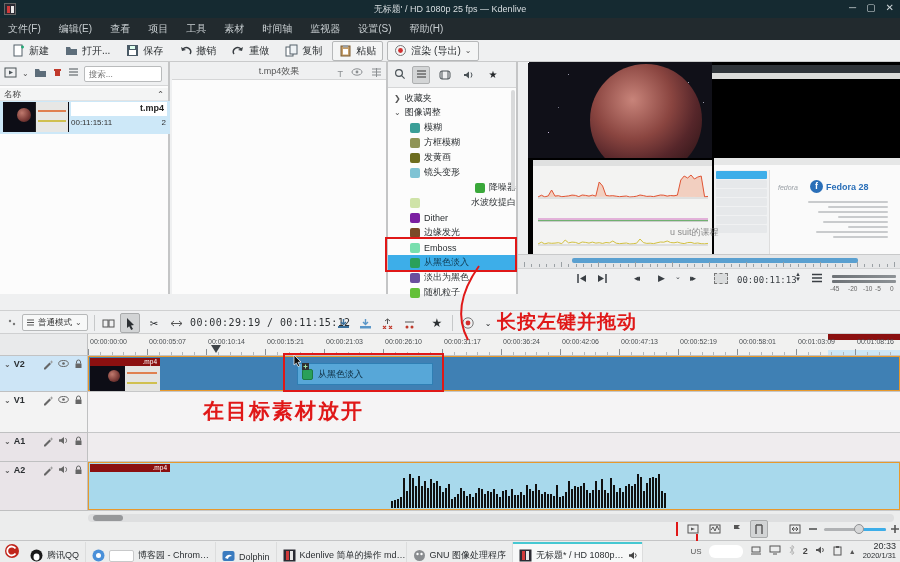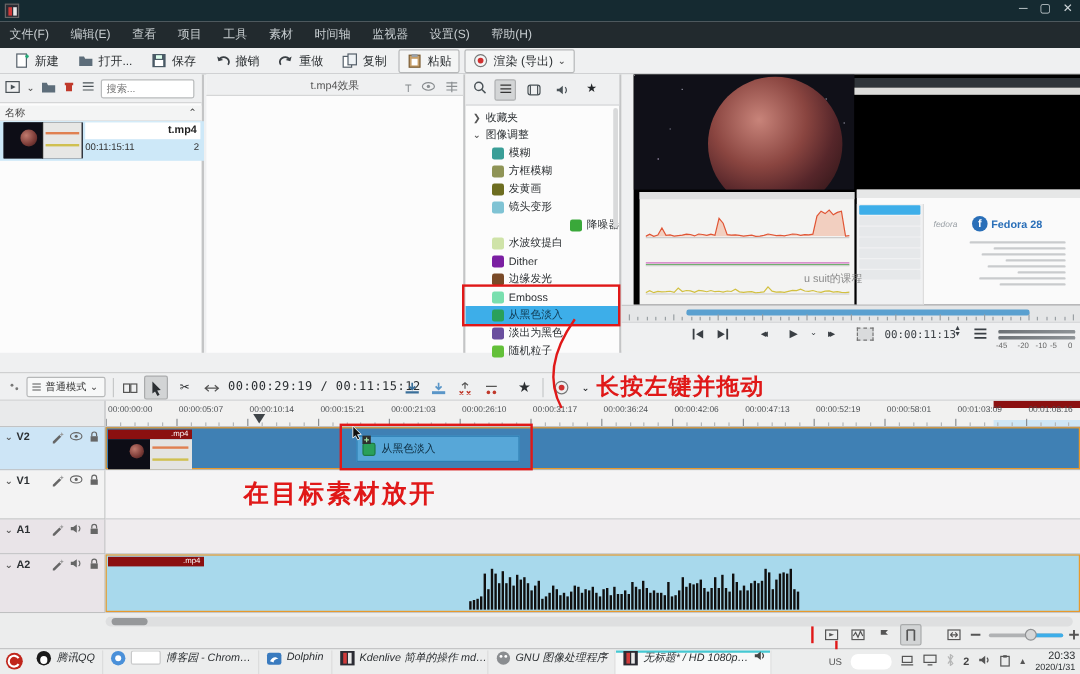--- a/index.html
+++ b/index.html
@@ -151,42 +151,43 @@
   .sbtn{position:absolute;top:9px;width:18px;height:18px;display:flex;align-items:center;justify-content:center;}
   .sbtn.pressed{background:#d2d4d5;border:1px solid #a9abac;border-radius:2px;}
   .zslider{position:absolute;top:17px;height:3px;background:#b0b2b4;border-radius:2px;}
   .zslider .fill{position:absolute;right:0;top:0;height:3px;background:#3daee9;border-radius:2px;}
   .zthumb{position:absolute;top:-4px;width:10px;height:10px;border-radius:50%;background:#d6d7d8;border:1px solid #8f9193;}
   .redtick{position:absolute;background:#e01818;}
 
   
   .taskbar{left:0;top:540px;width:900px;height:22px;background:#eceded;border-top:1px solid #c4c5c6;
            display:flex;align-items:center;font-size:9px;color:#2b2f32;}
-  .task{height:20px;display:flex;align-items:flex-start;gap:4px;padding:0 6px;border-right:1px solid #dcdddd;
-        max-width:130px;white-space:nowrap;overflow:hidden;font-style:italic;}
+  .task{height:20px;display:flex;align-items:flex-end;gap:4px;padding:0 6px;border-right:1px solid #dcdddd;
+        max-width:130px;white-space:nowrap;overflow:hidden;}
   .task.active{background:#f7f8f8;box-shadow:inset 0 2px 0 #46c8d2;}
   .tico{width:13px;height:13px;border-radius:2px;flex:none;position:relative;}
   .tray{margin-left:auto;display:flex;align-items:center;gap:7px;padding-right:4px;}
   .clock{text-align:right;line-height:1.1;}
   .clock .t{font-size:9px;} .clock .d{font-size:7.5px;}
   .redact{width:34px;height:13px;background:#fff;border-radius:6px;}
 
   .annot-text{position:absolute;color:#e01818;font-weight:bold;z-index:40;}
   #overlay{position:absolute;left:0;top:0;width:900px;height:562px;pointer-events:none;z-index:39;}
 </style>
 </head>
 <body>
 
 <div class="screen">
 
   <div class="abs titlebar">
     <span class="appicon">
         <i></i>
         <b></b>
       </span>
+    <span class="ttl">无标题' / HD 1080p 25 fps — Kdenlive</span>
     <span class="winbtns">
       <span>─</span>
       <span>▢</span>
       <span>✕</span>
     </span>
   </div>
 
   <div class="abs menubar" id="menubar">
       <span>文件(F)</span>
       <span>编辑(E)</span>
@@ -362,21 +363,21 @@
           <span>发黄画</span>
         </div>
         <div class="fxrow" style="top: 103px;">
           <span class="sw" style="background:#7fc3d4"></span>
           <span>镜头变形</span>
         </div>
         <div class="fxrow" style="top: 118px; justify-content: flex-end;">
           <span class="sw" style="background:#3aa83a"></span>
           <span>降噪器</span>
         </div>
-        <div class="fxrow" style="top: 133px;">
+        <div class="fxrow" style="top: 133px; justify-content: space-between;">
           <span class="sw" style="background:#cfe3a8"></span>
           <span>水波纹提白</span>
         </div>
         <div class="fxrow" style="top: 148px;">
           <span class="sw" style="background:#7b1fa2"></span>
           <span>Dither</span>
         </div>
         <div class="fxrow" style="top: 163px;">
           <span class="sw" style="background:#7a4a28"></span>
           <span>边缘发光</span>

